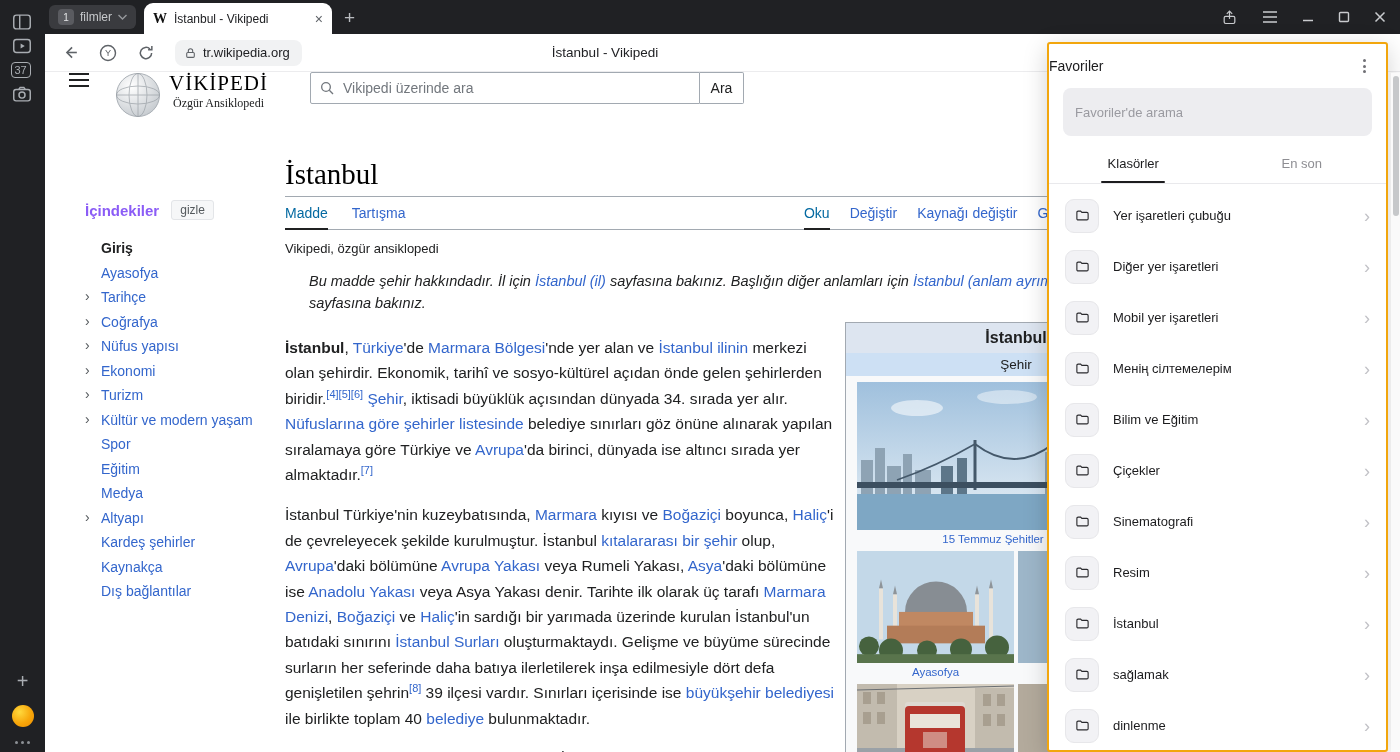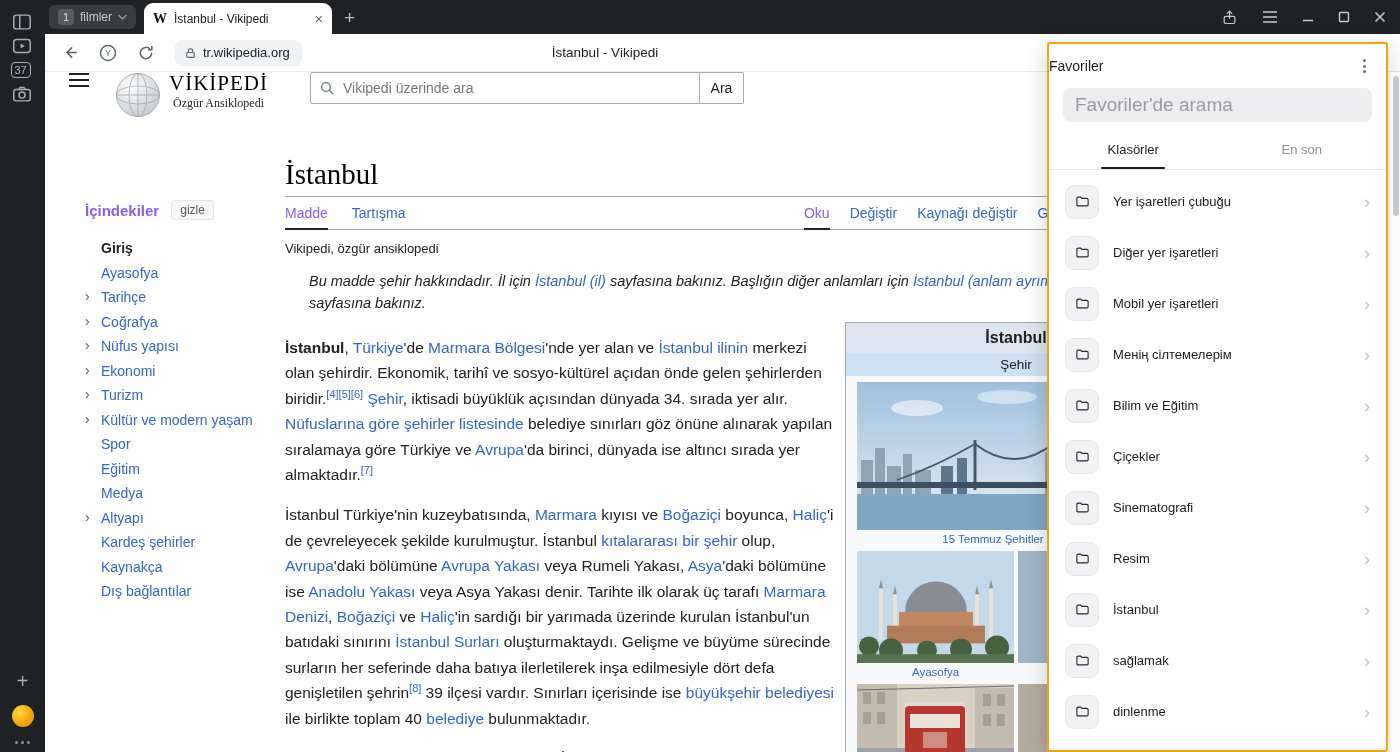--- a/index.html
+++ b/index.html
@@ -63,21 +63,21 @@
   .toc-arrow{position:absolute;left:0;top:2px;color:#54595d;font-size:14px;visibility:hidden}
   .toc-item.has-arrow .toc-arrow{visibility:visible}
   .toc-item.active .toc-label{color:#202122;font-weight:700}
 
   .article{width:800px;flex-shrink:0;position:relative;min-width:0}
   .art-title{font-family:"Liberation Serif",serif;font-weight:400;font-size:29px;color:#000;margin-top:16px;padding-bottom:5px;border-bottom:1px solid #a2a9b1}
   .page-tabs{display:flex;align-items:flex-end;border-bottom:1px solid #a2a9b1;margin-top:8px}
   .tabs-left{display:flex;gap:24px}
   .tabs-right{margin-left:auto;display:flex;gap:20px}
   .ptab{font-size:14px;color:#3366cc;padding-bottom:7px;border-bottom:2px solid transparent;margin-bottom:-1px;cursor:pointer;white-space:nowrap}
-  .ptab.active{color:#8b5cf6;border-bottom-color:#202122}
+  .ptab.active{color:#0369a1;border-bottom-color:#202122}
   .site-sub{font-size:13px;color:#202122;margin-top:11px}
   .hatnote{font-style:italic;font-size:14.5px;line-height:1.55;margin:14px 0 0 24px;max-width:800px}
   .para{font-size:15.5px;line-height:1.64;width:552px;margin-top:15px}
   .para:first-of-type{margin-top:20px}
   .s-link{color:#3366cc;cursor:pointer}
   .s-bold{font-weight:700}
   .s-sup{font-size:11px;vertical-align:super;line-height:0;color:#3366cc;cursor:pointer}
 
   
   .infobox{position:absolute;left:560px;top:180px;width:342px;border:1px solid #a2a9b1;background:#f8f9fa;padding-bottom:6px}
@@ -89,21 +89,21 @@
   .ib-half{width:157px;height:112px}
   .ib-caps{display:flex;width:318px;margin:0 auto}
   .ib-caps .ib-cap{width:157px}
 
   
   .fav-panel{position:absolute;top:42px;right:12px;bottom:0;width:341px;background:#fff;border:2px solid #f2a60d;border-radius:3px;z-index:40;display:flex;flex-direction:column;box-shadow:0 6px 24px rgba(0,0,0,.18)}
   .fp-header{height:44px;display:flex;align-items:center;justify-content:flex-start;position:relative;flex-shrink:0}
   .fp-title{font-size:14px;color:#1c1c1e}
   .fp-kebab{position:absolute;right:16px;display:flex;flex-direction:column;gap:2.5px;cursor:pointer;padding:4px}
   .fp-kebab i{width:3px;height:3px;border-radius:50%;background:#707075}
-  .fp-search{margin:0 14px;height:34px;background:#ededf0;border:none;border-radius:8px;padding:12px 12px;font-size:19px;color:#1c1c1e;outline:none;font-family:"Liberation Sans",sans-serif;flex-shrink:0}
+  .fp-search{margin:0 14px;height:48px;background:#ededf0;border:none;border-radius:8px;padding:12px 12px;font-size:13px;color:#1c1c1e;outline:none;font-family:"Liberation Sans",sans-serif;flex-shrink:0}
   .fp-search::placeholder{color:#9a9aa0}
   .fp-tabs{display:flex;margin-top:10px;border-bottom:1px solid #e9e9ec;flex-shrink:0}
   .fp-tab{flex:1;text-align:center;font-size:13px;color:#8e8e93;padding:10px 0 12px;position:relative;cursor:pointer}
   .fp-tab.active{color:#1c1c1e}
   .fp-tab.active::after{content:"";position:absolute;left:50%;transform:translateX(-50%);bottom:0;width:64px;height:2.5px;background:#1c1c1e;border-radius:2px}
   .fp-list{flex:1;overflow:hidden;padding-top:6px}
   .fav-item{display:flex;align-items:center;height:51px;padding:0 16px;gap:14px;cursor:pointer}
   .fav-icon{width:34px;height:34px;border-radius:9px;background:#f2f2f5;border:1px solid #e7e7ea;display:flex;align-items:center;justify-content:center;flex-shrink:0}
   .fav-label{flex:1;font-size:13px;color:#1c1c1e;white-space:nowrap;overflow:hidden}
   .fav-chevron{color:#c2c2c7;font-size:18px;line-height:18px}

